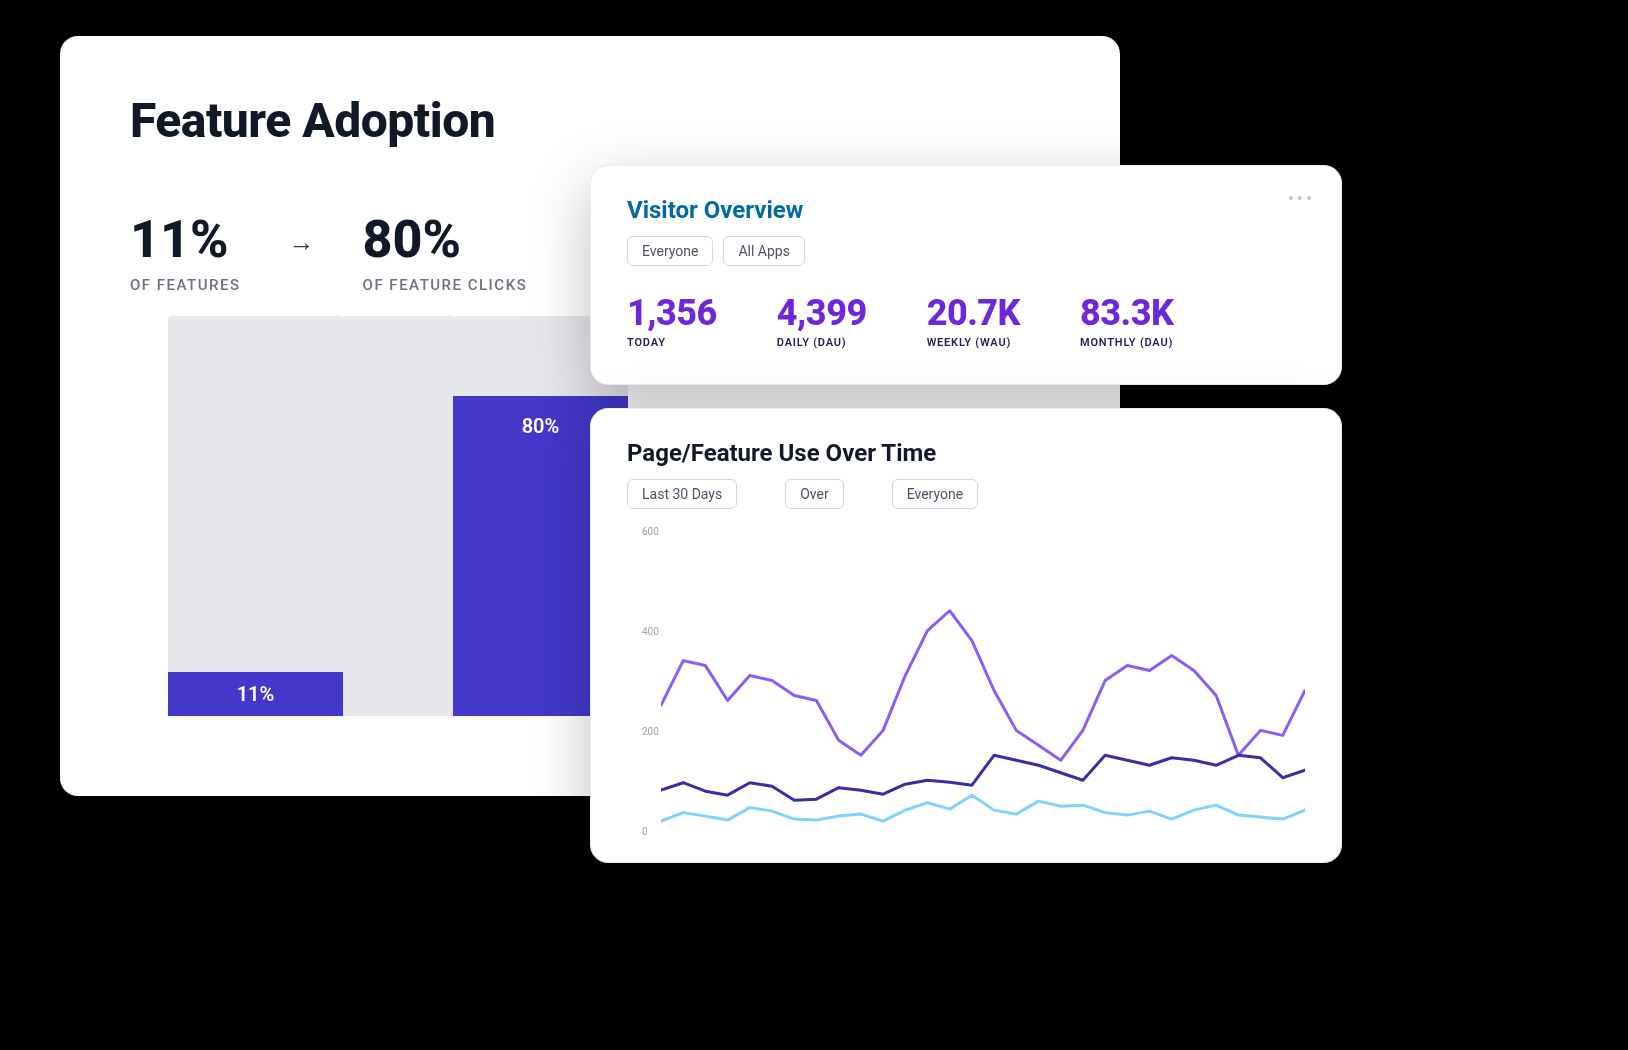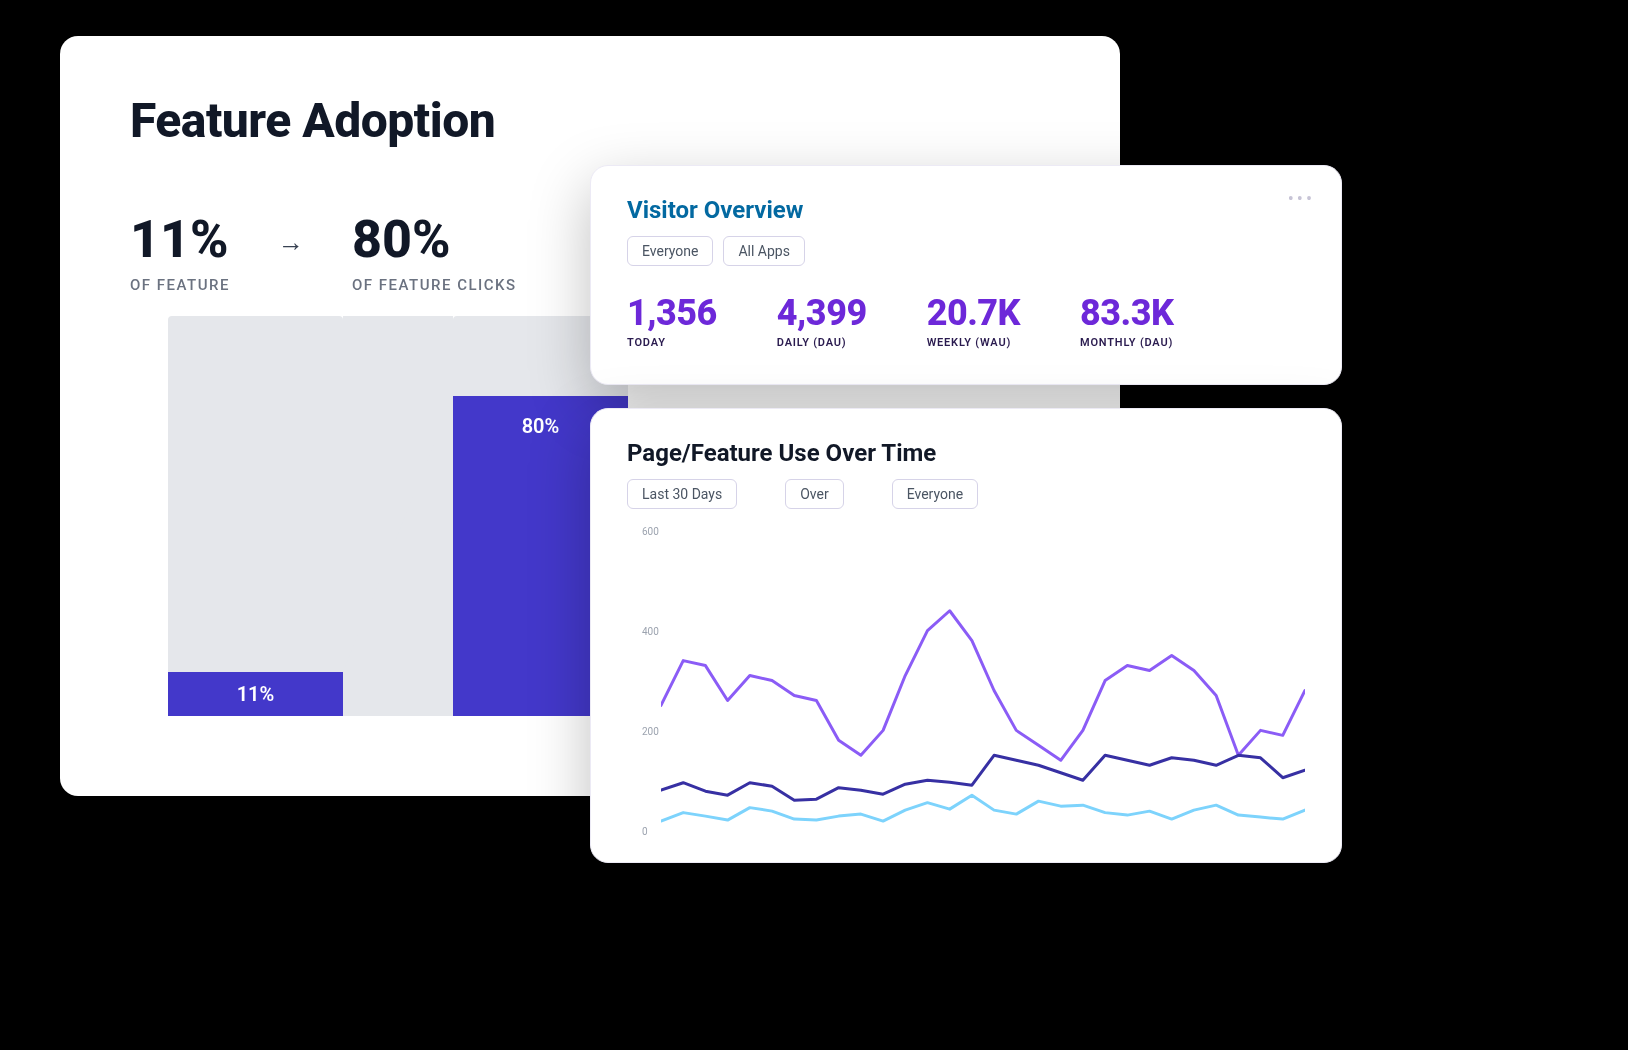--- a/index.html
+++ b/index.html
@@ -179,21 +179,21 @@
 </style>
 </head>
 <body>
 
 <div class="card card-fa">
   <div class="fa-title">Feature Adoption</div>
 
   <div class="fa-metrics">
     <div class="fa-metric">
       <div class="fa-percent">11%</div>
-      <div class="fa-sub">OF FEATURE</div>
+      <div class="fa-sub">OF FEATURES</div>
     </div>
     <div class="fa-arrow">→</div>
     <div class="fa-metric">
       <div class="fa-percent">80%</div>
       <div class="fa-sub">OF FEATURE CLICKS</div>
     </div>
   </div>
 
   <div class="fa-chart">
 

